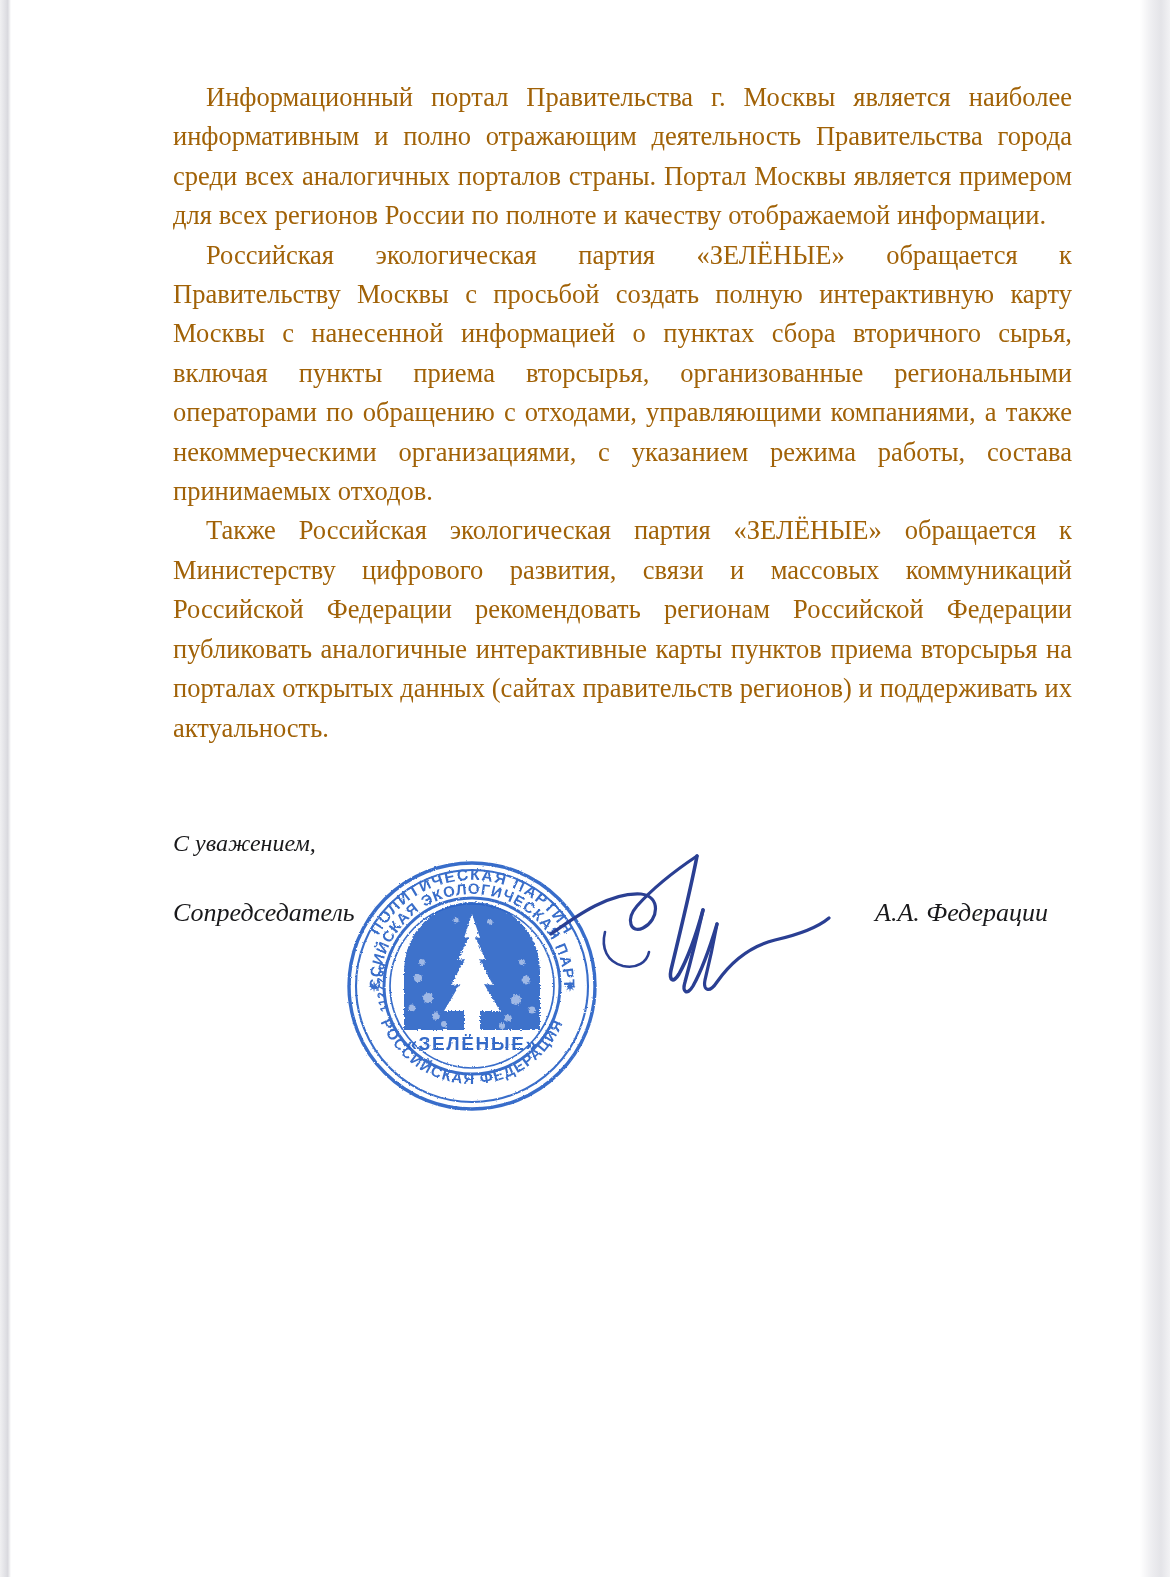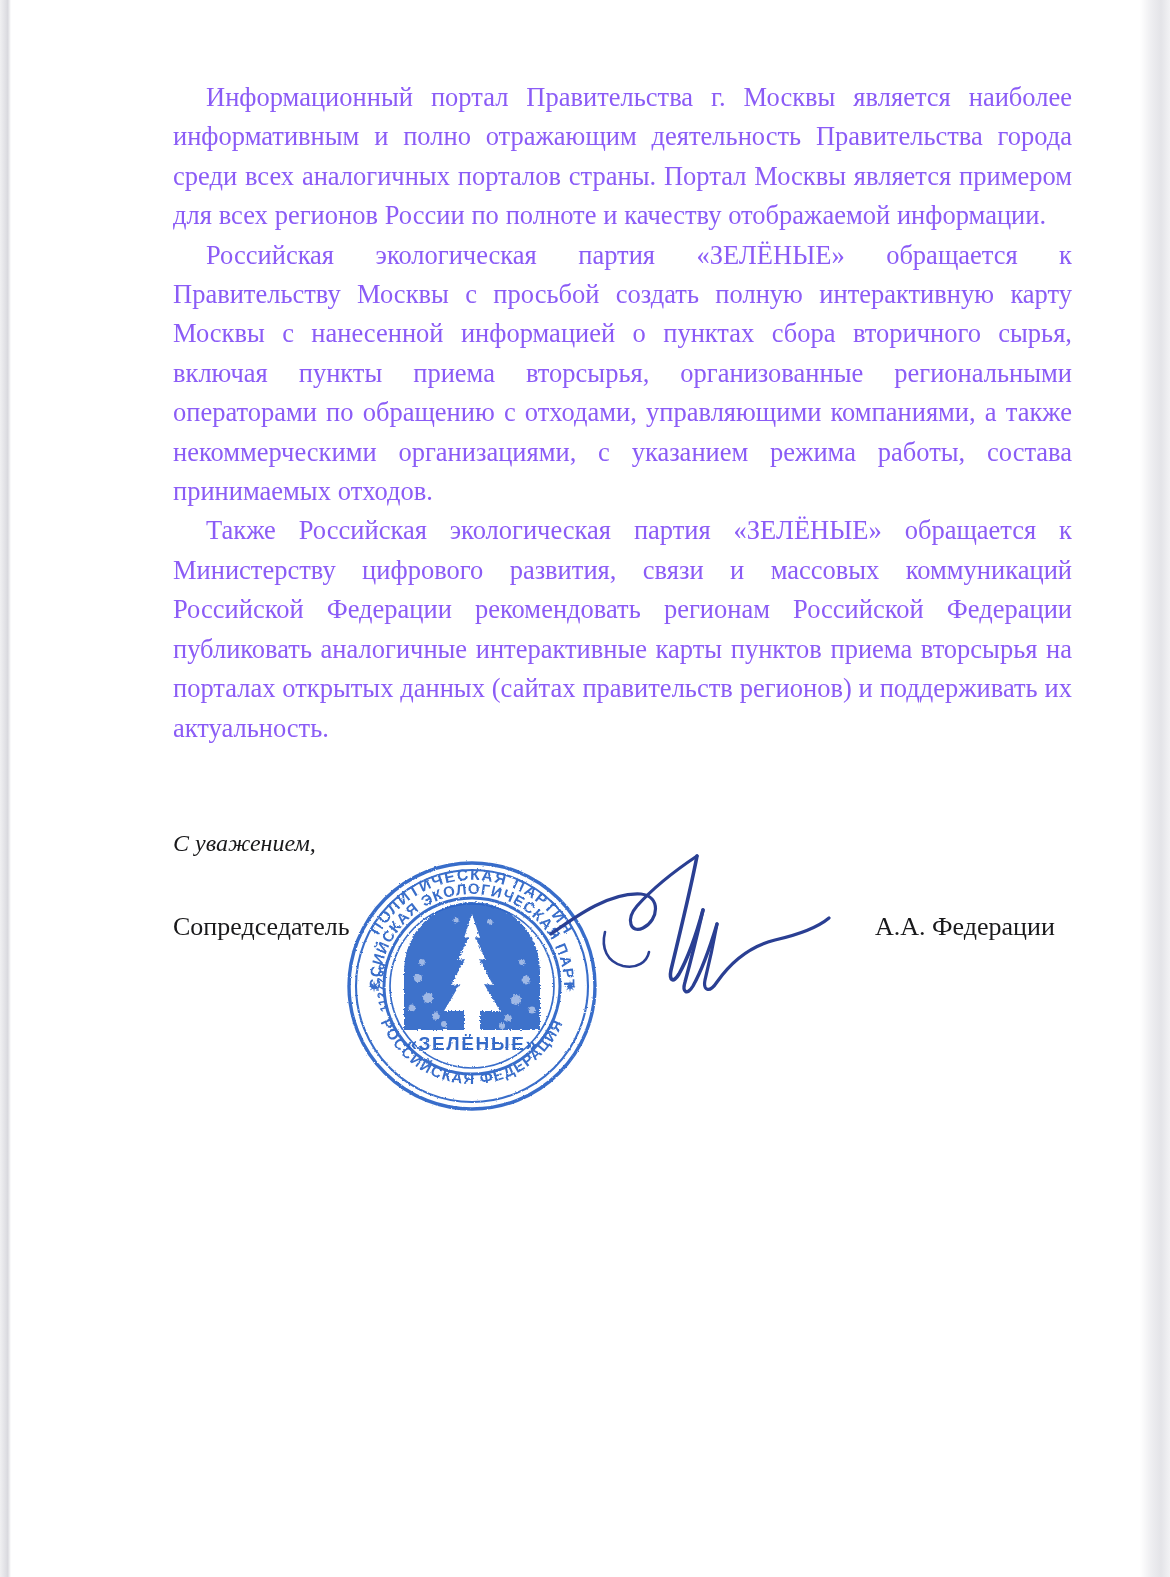--- a/index.html
+++ b/index.html
@@ -40,21 +40,21 @@
     left: 173px;
     top: 78px;
     width: 899px;
   }
   .para {
     text-align: justify;
     text-align-last: left;
     text-indent: 33px;
     font-size: 26.5px;
     line-height: 39.4px;
-    color: #8b5cf6;
+    color: #a16207;
     margin: 0 0 0 0;
     hyphens: none;
     word-spacing: 0.2px;
   }
 
   
   #closing-block {
     position: absolute;
     left: 173px;
     top: 812px;
@@ -62,22 +62,23 @@
   }
   .regards {
     font-style: italic;
     font-size: 24px;
     line-height: 30px;
     color: #19191b;
     margin-top: 16px;
   }
   .signature-row {
     position: relative;
-    margin-top: 52px;
+    margin-top: 38px;
     height: 44px;
+    font-style: italic;
   }
   .sig-title {
     position: absolute;
     left: 0;
     top: 0;
     font-size: 26px;
     line-height: 34px;
     color: #19191b;
     white-space: nowrap;
   }

